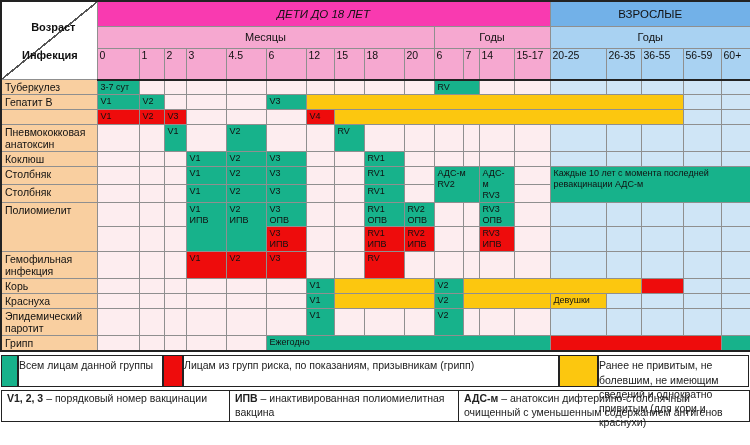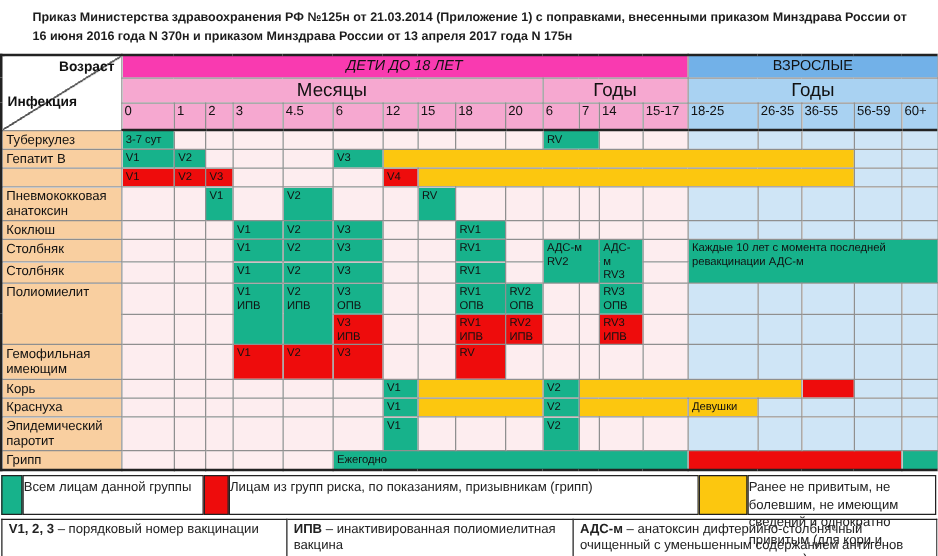--- a/index.html
+++ b/index.html
@@ -7,27 +7,27 @@
   .page{width:750px;}
   .title{margin-top:4px;text-align:center;font-size:15px;font-weight:bold;color:var(--titlered);}
   .subtitle{margin:7px 18px 6px 26px;font-size:10px;font-weight:bold;color:#1c1c1c;line-height:1.5;white-space:nowrap;}
   table{border-collapse:collapse;table-layout:fixed;}
   #vtable{width:750px;border:2px solid #222;}
   #vtable th,#vtable td{border:1px solid #8f8f8f;overflow:hidden;font-weight:normal;color:#111;}
   thead tr:nth-child(1){height:18px}
   thead tr:nth-child(2){height:15px}
   thead tr:nth-child(3){height:22px}
   tbody tr{height:15px}
-  .corner{background:#fff;vertical-align:top;padding:0;border-bottom:2px solid #222;border-right:2px solid #222;
+  .corner{background:#fff;vertical-align:top;padding:16px;border-bottom:2px solid #222;border-right:2px solid #222;
     background-image:linear-gradient(to bottom right,transparent 49.3%,#555 49.3%,#555 50.7%,transparent 50.7%);}
   .corner .ct{text-align:right;font-weight:bold;font-size:11px;padding:3px 5px 0 0;}
   .corner .cb{text-align:left;font-weight:bold;font-size:11px;padding:16px 0 2px 4px;}
   .g-kids{background:var(--kidsband);color:#14124e;font-weight:bold;font-size:11.5px;text-align:center;font-style:italic;}
   .g-adults{background:var(--adultsband);color:#14124e;font-weight:bold;font-size:11.5px;text-align:center;}
-  .sub{text-align:center;font-size:15px;}
+  .sub{text-align:center;font-size:11px;}
   .pinkh{background:var(--kidssub);}
   .blueh{background:var(--adultssub);}
   .coln{text-align:left;vertical-align:top;padding:1px 2px;font-size:10.5px;line-height:1.1;}
   td.lbl{background:var(--tan);font-weight:bold;font-size:10.5px;line-height:1.15;padding:1px 3px;vertical-align:top;border-right:2px solid #222;}
   td.cell{font-size:9px;line-height:1.2;padding:1px 3px;vertical-align:top;white-space:pre-line;}
   .c-kid{background:var(--kidcell);} .c-adult{background:var(--adultcell);}
   .c-green{background:var(--green);} .c-red{background:var(--red);} .c-yellow{background:var(--yellow);}
   .center{text-align:left;}
   #vtable thead tr:nth-child(3) th{border-bottom:2px solid #222;}
   .legend-colors{display:flex;width:748px;height:32px;margin:3px 0 0 1px;align-items:stretch;}
@@ -37,24 +37,20 @@
   .sw-y{width:37px;background:var(--yellow);}
   .lt{border:1px solid #222;font-size:10.5px;padding:2px 4px 0 0;color:#222;line-height:1.35;}
   .lt1{width:139px;} .lt2{width:370px;} .lt3{flex:1;}
   .legend-abbr{width:748px;margin:3px 0 0 1px;border:1px solid #222;}
   .legend-abbr td{border:1px solid #222;font-size:10.5px;padding:1px 5px;color:#222;height:14px;vertical-align:top;line-height:1.3;}
 </style>
 </head>
 <body>
 
 <div class="page">
-  <div class="subtitle">
-    <div>Приказ Министерства здравоохранения РФ №125н от 21.03.2014 (Приложение 1) с поправками, внесенными приказом Минздрава России от</div>
-    <div>16 июня 2016 года N 370н и приказом Минздрава России от 13 апреля 2017 года N 175н</div>
-  </div>
 
   <table id="vtable">
       <colgroup>
         <col style="width: 96px;">
         <col style="width: 42px;">
         <col style="width: 25px;">
         <col style="width: 22px;">
         <col style="width: 40px;">
         <col style="width: 40px;">
         <col style="width: 40px;">
@@ -94,21 +90,21 @@
           <th class="coln pinkh">4.5</th>
           <th class="coln pinkh">6</th>
           <th class="coln pinkh">12</th>
           <th class="coln pinkh">15</th>
           <th class="coln pinkh">18</th>
           <th class="coln pinkh">20</th>
           <th class="coln pinkh">6</th>
           <th class="coln pinkh">7</th>
           <th class="coln pinkh">14</th>
           <th class="coln pinkh">15-17</th>
-          <th class="coln blueh">18-25</th>
+          <th class="coln blueh">20-25</th>
           <th class="coln blueh">26-35</th>
           <th class="coln blueh">36-55</th>
           <th class="coln blueh">56-59</th>
           <th class="coln blueh">60+</th>
         </tr>
       </thead>
       <tbody>
         <tr>
           <td class="lbl">Туберкулез</td>
           <td class="cell c-green">3-7 сут</td>
@@ -277,21 +273,21 @@
           <td class="cell c-red">RV3
 ИПВ</td>
           <td class="cell c-kid"></td>
           <td class="cell c-adult"></td>
           <td class="cell c-adult"></td>
           <td class="cell c-adult"></td>
           <td class="cell c-adult"></td>
           <td class="cell c-adult"></td>
         </tr>
         <tr>
-          <td class="lbl">Гемофильная имеющим</td>
+          <td class="lbl">Гемофильная инфекция</td>
           <td class="cell c-kid"></td>
           <td class="cell c-kid"></td>
           <td class="cell c-kid"></td>
           <td class="cell c-red">V1</td>
           <td class="cell c-red">V2</td>
           <td class="cell c-red">V3</td>
           <td class="cell c-kid"></td>
           <td class="cell c-kid"></td>
           <td class="cell c-red">RV</td>
           <td class="cell c-kid"></td>

